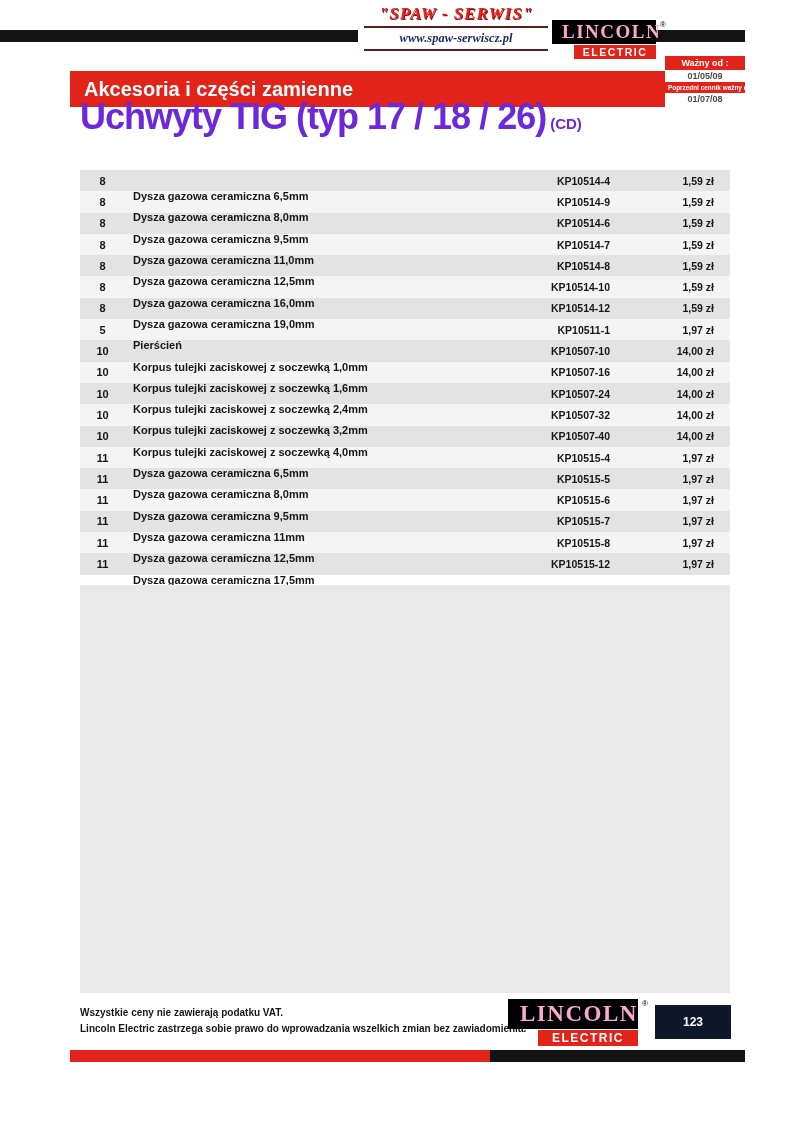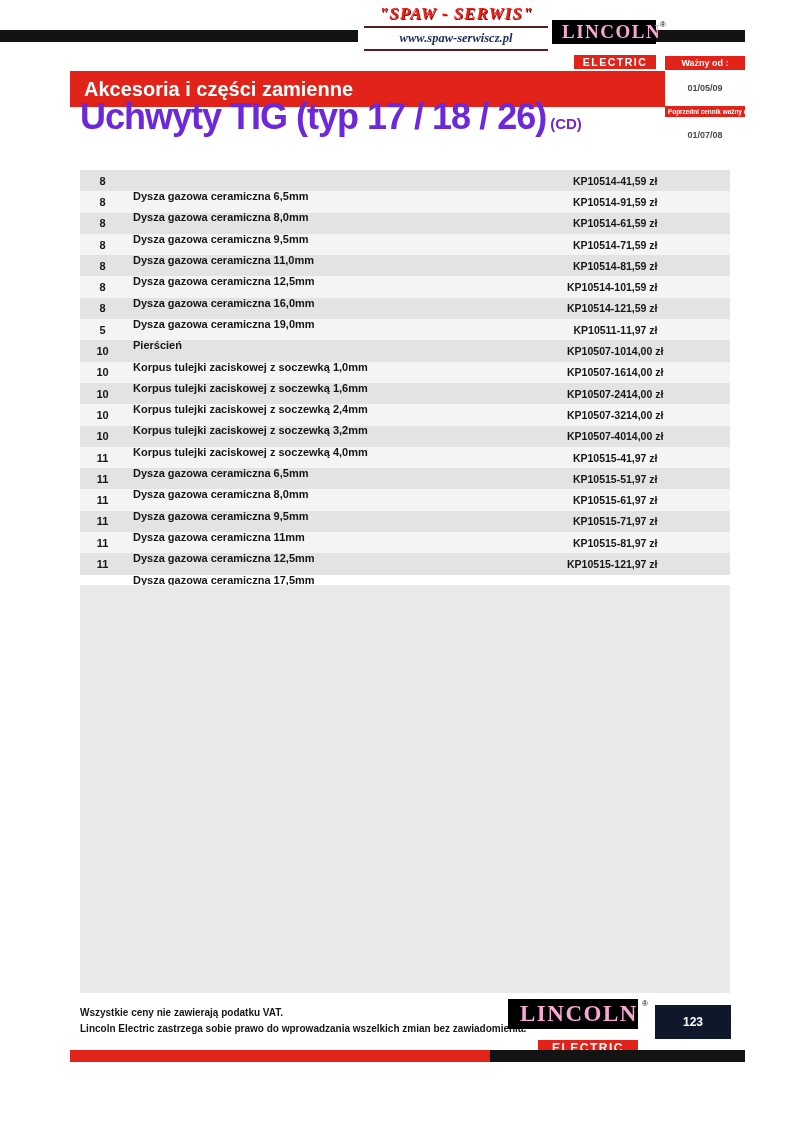--- a/index.html
+++ b/index.html
@@ -11,53 +11,53 @@
 
   
   .spaw-logo { position:absolute; left:358px; top:2px; width:196px; background:#ffffff; text-align:center; padding:2px 4px 3px; }
   .spaw-title { display:block; color:#e8251d; font-family:"Liberation Serif", serif; font-style:italic; font-weight:bold; font-size:17px; letter-spacing:1px; text-shadow:1px 1px 0 #7e1212; white-space:nowrap; }
   .spaw-rule { height:2px; background:#5c1d1d; margin:2px 2px; }
   .spaw-url { display:block; color:#1c2e63; font-family:"Liberation Serif", serif; font-style:italic; font-weight:bold; font-size:12.5px; padding:1px 0; white-space:nowrap; }
 
   
   .lincoln { display:inline-block; position:relative; }
   .lincoln .lc-black { background:#000; color:#f9a8d4; font-family:"Liberation Serif", serif; font-weight:bold; letter-spacing:1.5px; text-align:left; }
-  .lincoln .lc-red { background:#e2231a; color:#fff; font-weight:bold; letter-spacing:1.5px; text-align:center; margin-left:auto; margin-top:11px; }
+  .lincoln .lc-red { background:#e2231a; color:#fff; font-weight:bold; letter-spacing:1.5px; text-align:center; margin-left:auto; margin-top:1px; }
   .lincoln .lc-reg { position:absolute; color:#000; font-size:8px; top:0; right:-10px; }
   .lincoln-top { position:absolute; left:552px; top:20px; }
   .lincoln-top .lc-black { font-size:19px; padding:1px 10px; width:104px; }
   .lincoln-top .lc-red { font-size:10.5px; padding:1px 6px; width:82px; }
   .lincoln-bottom { position:absolute; left:508px; top:999px; }
   .lincoln-bottom .lc-black { font-size:23px; padding:2px 12px; width:130px; }
   .lincoln-bottom .lc-red { font-size:12px; padding:1px 8px; width:100px; }
 
   
   .section-bar { position:absolute; left:70px; top:71px; width:595px; height:36px; background:#e2231a; color:#ffffff; font-weight:bold; font-size:20px; line-height:36px; padding-left:14px; }
 
   
   .validity { position:absolute; left:665px; top:56px; width:80px; font-weight:bold; text-align:center; }
   .validity .v-red { background:#e2231a; color:#ffffff; padding:2px 3px; }
-  .validity .v-white { background:#ffffff; color:#4a4a4a; padding:13px 3px; }
+  .validity .v-white { background:#ffffff; color:#4a4a4a; padding:1px 3px; }
   .v-label1 { font-size:9px; }
   .v-date { font-size:9px; }
   .v-label2 { font-size:6.4px; white-space:nowrap; }
 
   
   .page-title { position:absolute; left:80px; top:96px; color:#6d28d9; font-weight:bold; font-size:36px; letter-spacing:-1px; white-space:nowrap; }
   .page-title .suffix { font-size:15px; letter-spacing:0; margin-left:4px; }
 
   
   .parts-table { position:absolute; left:80px; top:170px; width:650px; }
   .row { display:flex; align-items:center; height:21.3px; font-weight:bold; color:#161616; padding-right:16px; }
   .row:nth-child(odd) { background:#e3e3e3; }
   .row:nth-child(even) { background:#f4f4f4; }
   .cell-qty { width:45px; text-align:center; font-size:11px; }
   .cell-desc { flex:1; text-align:left; font-size:11px; padding-left:8px;margin-top:31px; }
   .cell-code { width:112px; text-align:right; font-size:10.5px; }
-  .cell-price { width:88px; font-size:10.5px; }
+  .cell-price { width:88px; text-align:right; font-size:10.5px;margin-left:16px; }
 
   
   .placeholder { position:absolute; left:80px; top:585px; width:650px; height:408px; background:#e9e9e9; }
 
   
   .footer-notes { position:absolute; left:80px; top:1005px; font-size:10px; font-weight:bold; color:#161616; line-height:1.55; }
   .page-num { position:absolute; left:655px; top:1005px; width:76px; height:34px; background:#0f172a; color:#ffffff; font-weight:bold; font-size:12px; display:flex; align-items:center; justify-content:center; }
   .bottom-bar { position:absolute; left:70px; top:1050px; width:675px; height:12px; display:flex; }
   .bottom-bar .b-red { width:420px; background:#e2231a; }
   .bottom-bar .b-black { flex:1; background:#131313; }

